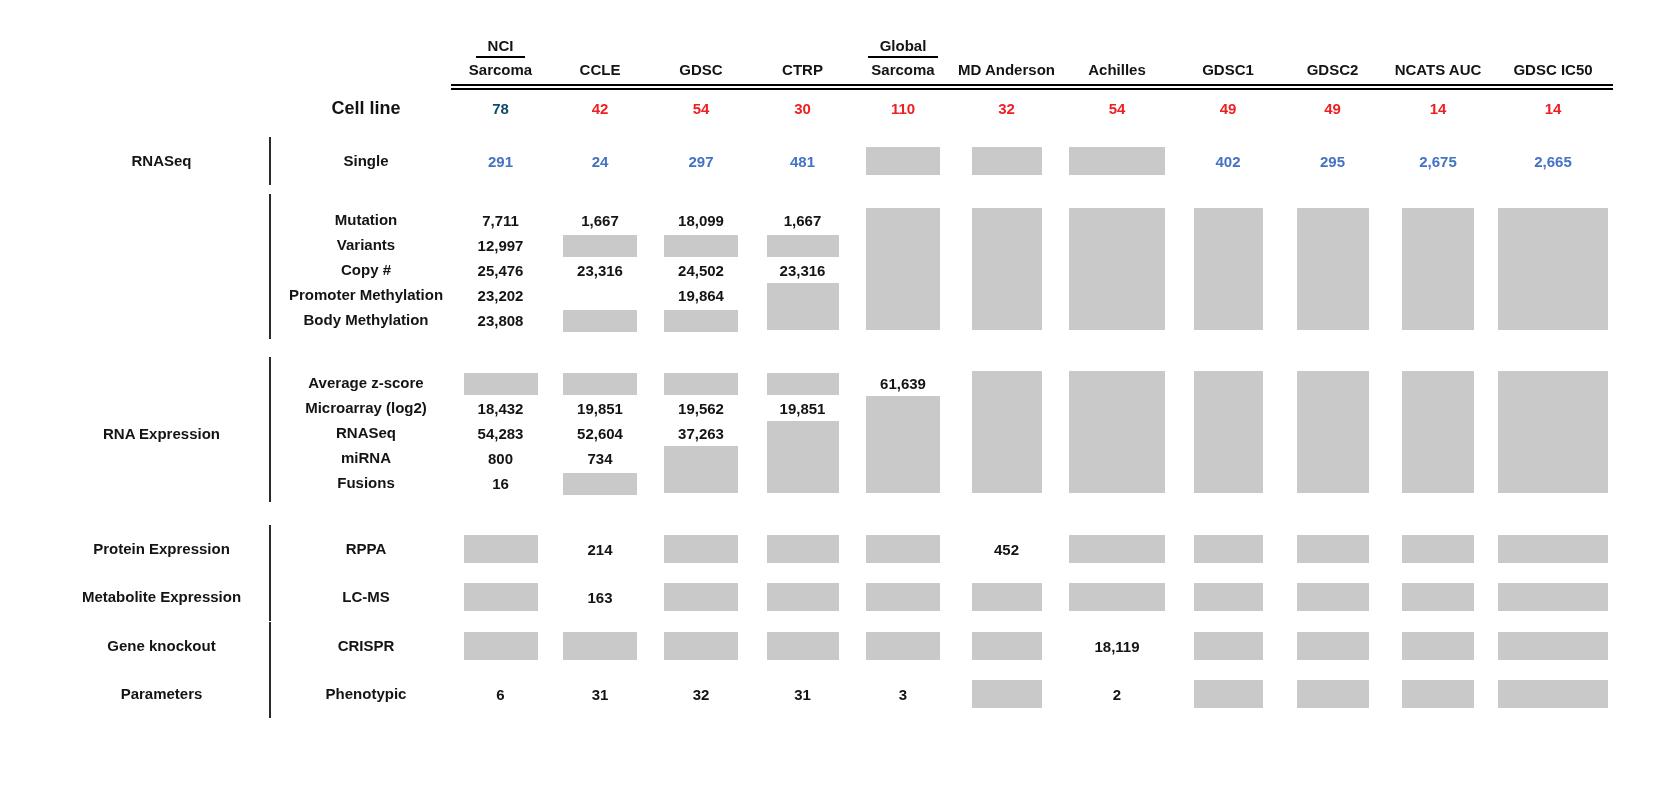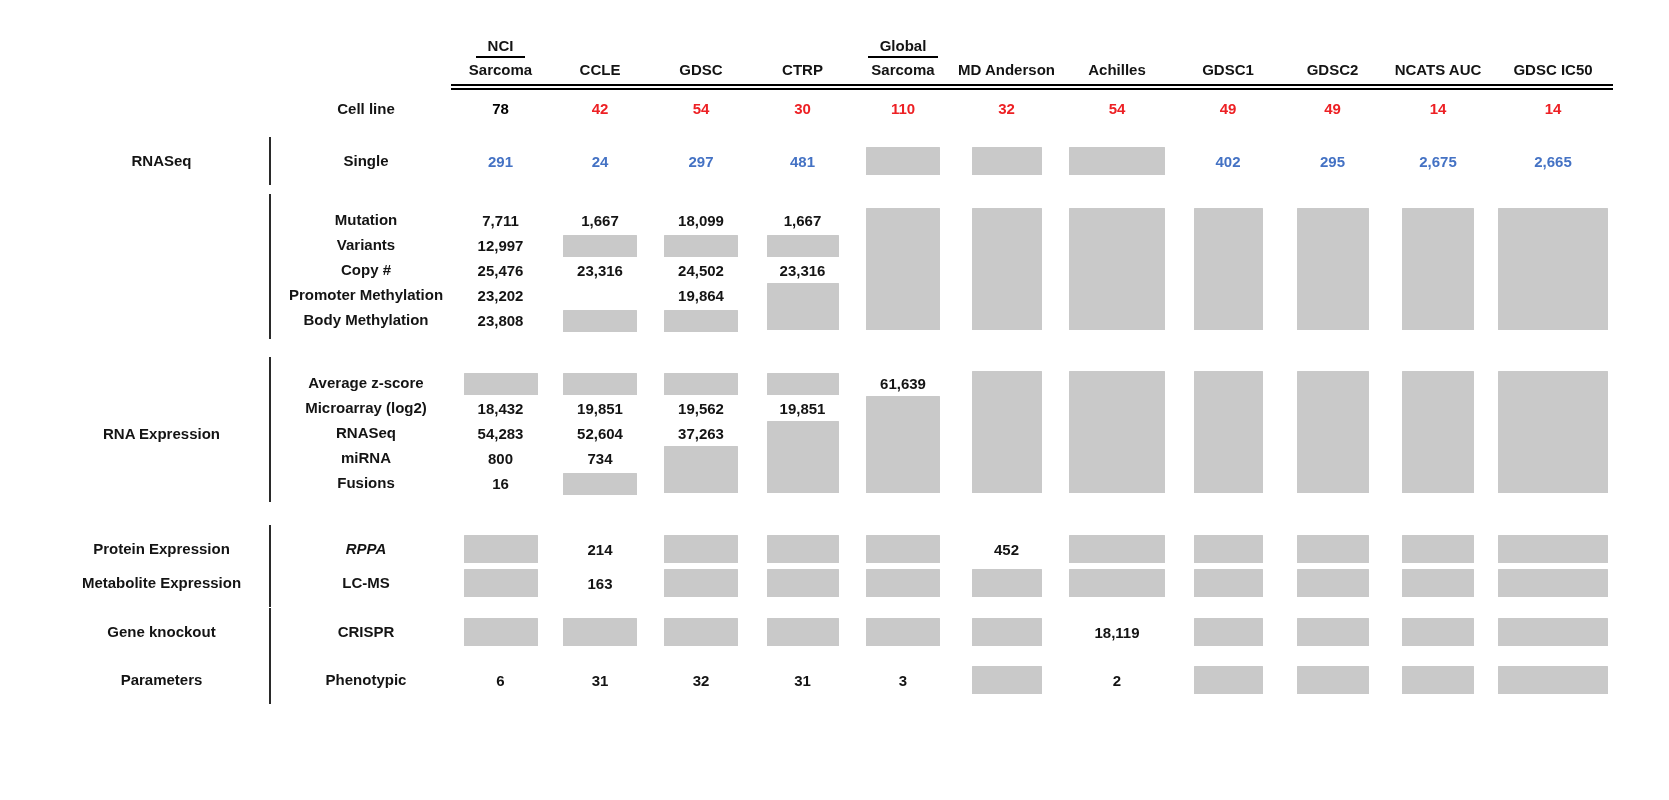--- a/index.html
+++ b/index.html
@@ -6,21 +6,21 @@
   body{width:1669px;height:800px;font-family:"Liberation Sans",sans-serif;font-weight:bold;color:#141414;overflow:hidden;}
   .fig{position:relative;width:1669px;height:800px;}
   .content{padding-left:64px;}
   .title-wrap{margin-left:24px;width:1516px;padding-top:36px;}
   .rule{border-top:2.5px solid #1a1a1a;height:0;}
   .fig-title{width:1030px;text-align:center;font-size:15.5px;padding:3px 0 2px 0;letter-spacing:0.1px;}
   .hgrid{display:grid;grid-template-rows:58px 6px 36px;margin-top:26px;}
   .hdr{align-self:end;text-align:center;font-size:15px;line-height:1.25;padding-bottom:4px;}
   .hdr-underline{display:inline-block;border-bottom:2.5px solid #000;padding:0 12px 1px 12px;margin-bottom:3px;}
   .hdr-rule{border-top:2px solid #000;border-bottom:2px solid #000;height:6px;box-sizing:border-box;align-self:start;}
-  .cl-label{text-align:center;font-size:15px;align-self:center;}
+  .cl-label{text-align:center;font-size:18px;align-self:center;}
   .cl-val{text-align:center;font-size:15px;align-self:center;}
   .section{display:grid;}
   .cat{grid-column:1;display:flex;align-items:center;justify-content:center;text-align:center;font-size:15px;line-height:1.2;}
   .vline{grid-column:2;justify-self:center;width:0;border-right:2px solid #2a2a2a;}
   .vline-single{margin:-7px 0;}
   .vline-multi{margin:-14px 0 -6px 0;}
   .row-label{grid-column:3;display:flex;align-items:center;justify-content:center;text-align:center;font-size:15px;line-height:1.1;}
   .val{display:flex;align-items:center;justify-content:center;font-size:15px;}
   .boxcell{display:flex;align-items:center;justify-content:center;}
   .gbox{border-radius:0.5px;}
@@ -44,21 +44,21 @@
           <div>Sarcoma</div>
         </div>
         <div class="hdr" style="grid-area: 1 / 9;">MD Anderson</div>
         <div class="hdr" style="grid-area: 1 / 10;">Achilles</div>
         <div class="hdr" style="grid-area: 1 / 11;">GDSC1</div>
         <div class="hdr" style="grid-area: 1 / 12;">GDSC2</div>
         <div class="hdr" style="grid-area: 1 / 13;">NCATS AUC</div>
         <div class="hdr" style="grid-area: 1 / 14;">GDSC IC50</div>
         <div class="hdr-rule" style="grid-area: 2 / 4 / auto / 15;"></div>
         <div class="cl-label" style="grid-area: 3 / 3;">Cell line</div>
-        <div class="cl-val" style="grid-area: 3 / 4; color: #000000;">78</div>
+        <div class="cl-val" style="grid-area: 3 / 4; color: #0c4a6e;">78</div>
         <div class="cl-val" style="grid-area: 3 / 5; color: rgb(237, 32, 36);">42</div>
         <div class="cl-val" style="grid-area: 3 / 6; color: rgb(237, 32, 36);">54</div>
         <div class="cl-val" style="grid-area: 3 / 7; color: rgb(237, 32, 36);">30</div>
         <div class="cl-val" style="grid-area: 3 / 8; color: rgb(237, 32, 36);">110</div>
         <div class="cl-val" style="grid-area: 3 / 9; color: rgb(237, 32, 36);">32</div>
         <div class="cl-val" style="grid-area: 3 / 10; color: rgb(237, 32, 36);">54</div>
         <div class="cl-val" style="grid-area: 3 / 11; color: rgb(237, 32, 36);">49</div>
         <div class="cl-val" style="grid-area: 3 / 12; color: rgb(237, 32, 36);">49</div>
         <div class="cl-val" style="grid-area: 3 / 13; color: rgb(237, 32, 36);">14</div>
         <div class="cl-val" style="grid-area: 3 / 14; color: rgb(237, 32, 36);">14</div>
@@ -204,21 +204,21 @@
           </div>
           <div class="row-label" style="grid-area: 5 / 3;">Fusions</div>
           <div class="val" style="grid-area: 5 / 4;">16</div>
           <div class="boxcell" style="grid-area: 5 / 5;">
             <div class="gbox" style="background: rgb(201, 201, 201); width: 74px; height: 22px;"></div>
           </div>
         </div>
         <div class="section" style="grid-template-columns: 195px 22px 170px 99px 100px 102px 101px 100px 107px 114px 108px 101px 110px 120px; grid-auto-rows: 34px; margin-top: 36px;">
           <div class="cat" style="grid-area: 1 / 1 / span 1;">Protein Expression</div>
           <div class="vline vline-single" style="grid-area: 1 / 2 / span 1;"></div>
-          <div class="row-label" style="grid-area: 1 / 3; font-style: italic;">RPPA</div>
+          <div class="row-label" style="grid-area: 1 / 3;">RPPA</div>
           <div class="boxcell" style="grid-area: 1 / 4;">
             <div class="gbox" style="background: rgb(201, 201, 201); width: 74px; height: 28px;"></div>
           </div>
           <div class="val" style="grid-area: 1 / 5;">214</div>
           <div class="boxcell" style="grid-area: 1 / 6;">
             <div class="gbox" style="background: rgb(201, 201, 201); width: 74px; height: 28px;"></div>
           </div>
           <div class="boxcell" style="grid-area: 1 / 7;">
             <div class="gbox" style="background: rgb(201, 201, 201); width: 72px; height: 28px;"></div>
           </div>
@@ -235,21 +235,21 @@
           <div class="boxcell" style="grid-area: 1 / 12;">
             <div class="gbox" style="background: rgb(201, 201, 201); width: 72px; height: 28px;"></div>
           </div>
           <div class="boxcell" style="grid-area: 1 / 13;">
             <div class="gbox" style="background: rgb(201, 201, 201); width: 72px; height: 28px;"></div>
           </div>
           <div class="boxcell" style="grid-area: 1 / 14;">
             <div class="gbox" style="background: rgb(201, 201, 201); width: 110px; height: 28px;"></div>
           </div>
         </div>
-        <div class="section" style="grid-template-columns: 195px 22px 170px 99px 100px 102px 101px 100px 107px 114px 108px 101px 110px 120px; grid-auto-rows: 34px; ">
+        <div class="section" style="grid-template-columns: 195px 22px 170px 99px 100px 102px 101px 100px 107px 114px 108px 101px 110px 120px; grid-auto-rows: 34px; margin-top: 14px;">
           <div class="cat" style="grid-area: 1 / 1 / span 1;">Metabolite Expression</div>
           <div class="vline vline-single" style="grid-area: 1 / 2 / span 1;"></div>
           <div class="row-label" style="grid-area: 1 / 3;">LC-MS</div>
           <div class="boxcell" style="grid-area: 1 / 4;">
             <div class="gbox" style="background: rgb(201, 201, 201); width: 74px; height: 28px;"></div>
           </div>
           <div class="val" style="grid-area: 1 / 5;">163</div>
           <div class="boxcell" style="grid-area: 1 / 6;">
             <div class="gbox" style="background: rgb(201, 201, 201); width: 74px; height: 28px;"></div>
           </div>

